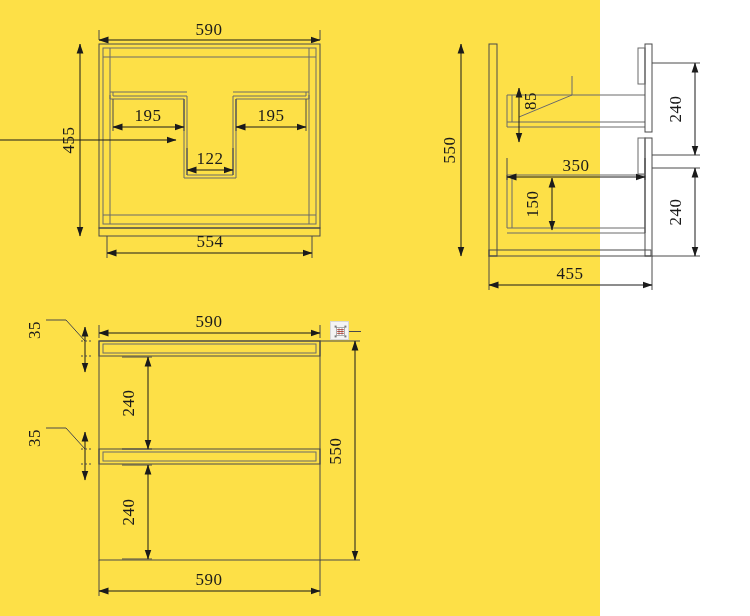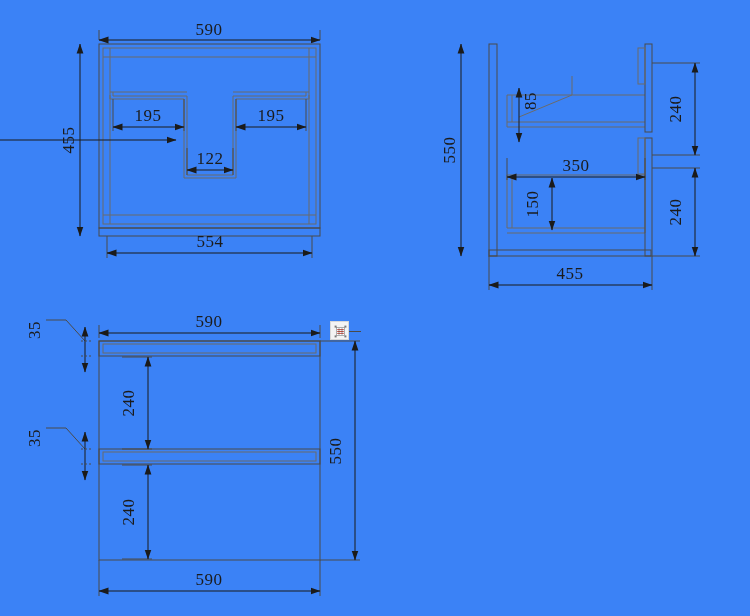--- a/index.html
+++ b/index.html
@@ -10,23 +10,23 @@
   }
   body {
     font-family: "Liberation Serif", serif;
     width: 750px;
     height: 616px;
     overflow: hidden;
     position: relative;
   }
   #sheet {
     position: relative;
-    width: 750px;
+    width: 600px;
     height: 616px;
-    background: #3b82f6;
+    background: #fde047;
   }
   svg.drawing {
     position: absolute;
     left: 0;
     top: 0;
     width: 750px;
     height: 616px;
     display: block;
   }
   .dim-text {

